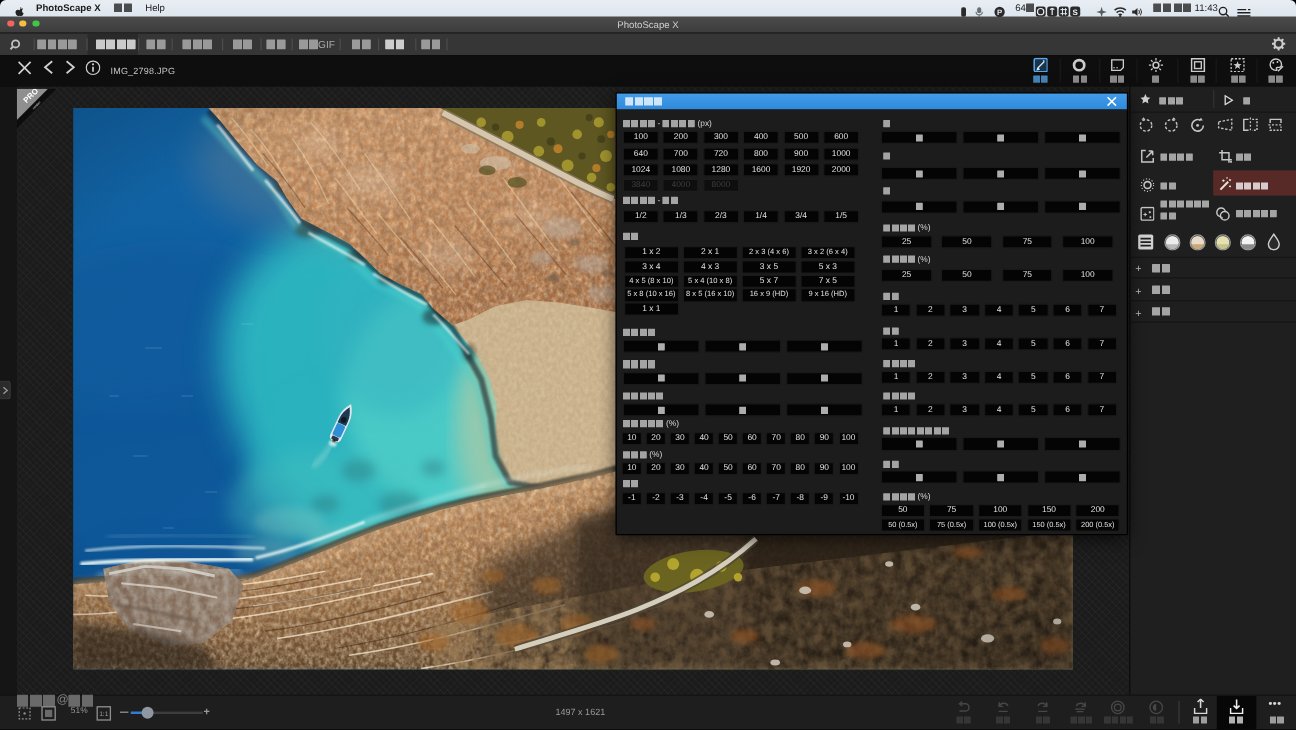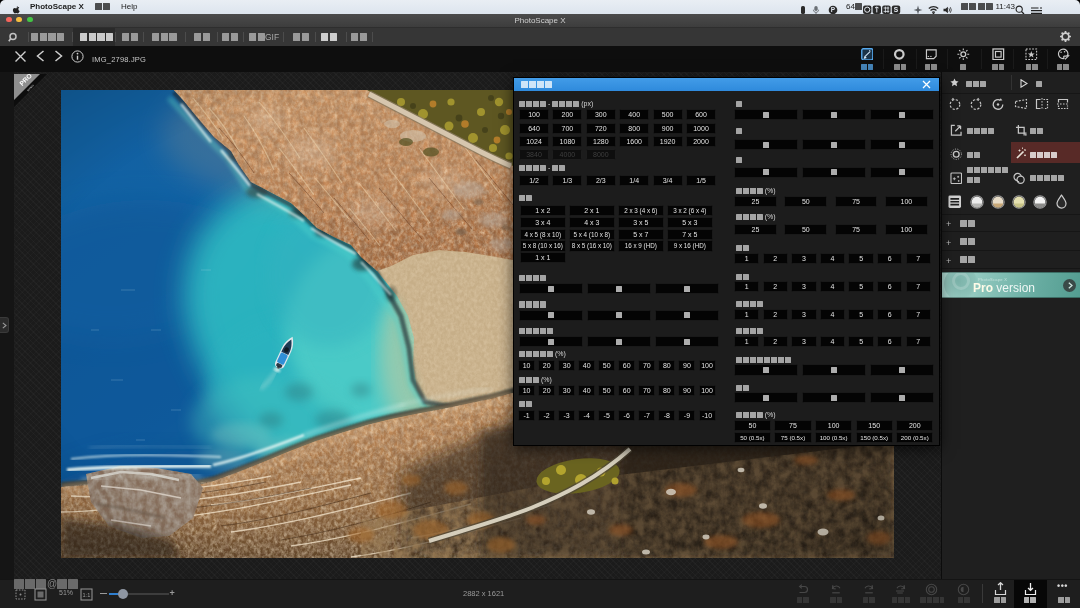--- a/index.html
+++ b/index.html
@@ -449,30 +449,20 @@
     <div style="position:absolute;left:0;top:141.5px;width:139px;height:1px;background:#161616"></div>
     <div style="position:absolute;left:4px;top:147px;color:#bdbdbd;font-size:9px">+</div>
         <span class="k k8" style="--c:#cfcfcf;width:15px;position:absolute;left:18px;top:147.5px"></span>
     <div style="position:absolute;left:0;top:159.4px;width:139px;height:1px;background:#161616"></div>
     <div style="position:absolute;left:4px;top:165.5px;color:#bdbdbd;font-size:9px">+</div>
         <span class="k k8" style="--c:#cfcfcf;width:15px;position:absolute;left:18px;top:166px"></span>
     <div style="position:absolute;left:0;top:177.5px;width:139px;height:1px;background:#161616"></div>
     <div style="position:absolute;left:4px;top:183.5px;color:#bdbdbd;font-size:9px">+</div>
         <span class="k k8" style="--c:#cfcfcf;width:15px;position:absolute;left:18px;top:184px"></span>
     <div style="position:absolute;left:0;top:196.4px;width:139px;height:1px;background:#161616"></div>
-    <div id="probanner" style="position:absolute;left:0;top:199.7px;width:139px;height:26.3px;background:linear-gradient(100deg,#b2ded6 0%,#8cc5bb 30%,#66aba0 70%,#539c90 100%);border-top:1px solid rgba(25,55,50,.5);border-bottom:1px solid rgba(25,55,50,.5);overflow:hidden">
-      <div style="position:absolute;left:2px;top:-6px;width:34px;height:34px;border-radius:50%;background:radial-gradient(circle at 40% 40%,rgba(90,150,140,.55),rgba(120,175,165,.35) 60%,transparent 72%)"></div>
-      <div style="position:absolute;left:10px;top:-1px;width:18px;height:18px;border-radius:50%;border:3px solid rgba(255,255,255,.18)"></div>
-      <div style="position:absolute;left:36px;top:4px;font-size:4px;color:#cfe8e2;opacity:.85;letter-spacing:.3px">PhotoScape X</div>
-      <div style="position:absolute;left:31px;top:8px;font-size:12px;color:#f6fbf9"><b style="color:#fdfbe8">Pro</b> <span style="font-weight:normal;opacity:.95">version</span></div>
-      <div style="position:absolute;left:121px;top:6px;width:13px;height:13px;border-radius:50%;background:#3a4a48"></div>
-      <svg style="position:absolute;left:125.5px;top:9px" width="5" height="7" viewBox="0 0 5 7">
-            <path d="M.8.8 4 3.5.8 6.2" stroke="#cfe8e2" stroke-width="1.2" fill="none"></path>
-          </svg>
-    </div>
   </div>
 </div>
 <div class="ab" id="menubar">
   <svg class="it" style="left:12px;top:3px" width="9" height="9" viewBox="0 0 9 9">
         <path d="M4.7 2.2c.8-.9 2-.8 2.6-.4-.5.4-1 1-.9 1.9 0 1 .7 1.6 1.3 1.8-.3 1-1.1 2.4-2 2.4-.6 0-.8-.3-1.4-.3-.6 0-.9.3-1.4.3-.9 0-2-1.7-2-3.1 0-1.4.9-2.2 1.8-2.2.6 0 1.1.4 1.4.4.2 0 .4-.2.6-.8z" fill="#222"></path>
         <path d="M5.6.4c.2.5-.1 1.2-.7 1.5-.3-.7.2-1.3.7-1.5z" fill="#222"></path>
       </svg>
   <div class="it" style="left:30px;font-weight:bold">PhotoScape X</div>
   <div class="it" style="left:95px"><span class="k k8" style="--c:#1b1b1b;width:15px"></span></div>
   <div class="it" style="left:121px">Help</div>
@@ -866,21 +856,21 @@
   <div style="position:absolute;left:59px;top:8.5px;color:#9a9a9a;font-size:7px">51%</div>
   <svg style="position:absolute;left:80px;top:8px" width="13" height="13" viewBox="0 0 13 13">
         <rect x="1" y="1" width="11" height="11" stroke="#8e8e8e" stroke-width="1.1" fill="none"></rect>
         <text x="6.5" y="8.8" font-size="5.6" fill="#9a9a9a" text-anchor="middle" font-family="Liberation Sans">1:1</text>
       </svg>
   <div style="position:absolute;left:100px;top:13px;width:7px;height:1.4px;background:#9a9a9a"></div>
   <div style="position:absolute;left:109px;top:13.2px;width:60px;height:1.6px;background:#3d3d3d"></div>
   <div style="position:absolute;left:109px;top:13.2px;width:10.5px;height:1.6px;background:#2f7fd0"></div>
   <div style="position:absolute;left:118px;top:8.8px;width:10.4px;height:10.4px;border-radius:50%;background:#8e96a2"></div>
   <div style="position:absolute;left:169.5px;top:9px;color:#9a9a9a;font-size:9px;font-weight:bold;line-height:9px">+</div>
-  <div style="position:absolute;left:463px;top:9px;color:#9a9a9a;font-size:7.5px">2882 x 1621</div>
+  <div style="position:absolute;left:463px;top:9px;color:#9a9a9a;font-size:7.5px">1497 x 1621</div>
   <g id="histicons"></g>
   <svg style="position:absolute;left:797px;top:3.5px" width="12" height="11" viewBox="0 0 12 11">
         <path d="M3.5 2.5h4a3 3 0 0 1 0 6h-5" stroke="#474747" stroke-width="1.2" fill="none"></path>
         <path d="M4.8 .6 2.6 2.5l2.2 1.9" stroke="#474747" stroke-width="1.2" fill="none"></path>
       </svg>
   <span class="k k65" style="--c:#3d3d3d;width:12px;position:absolute;left:797px;top:17px"></span>
   <svg style="position:absolute;left:830px;top:3.5px" width="12" height="11" viewBox="0 0 12 11">
         <path d="M2.5 4.5C4 1.5 8.5 1 10 4.2M2.8 1.2 2.5 4.5l3.2.3" stroke="#474747" stroke-width="1.2" fill="none"></path>
         <path d="M2.2 8.8h7.6" stroke="#474747" stroke-width="1.2"></path>
       </svg>

